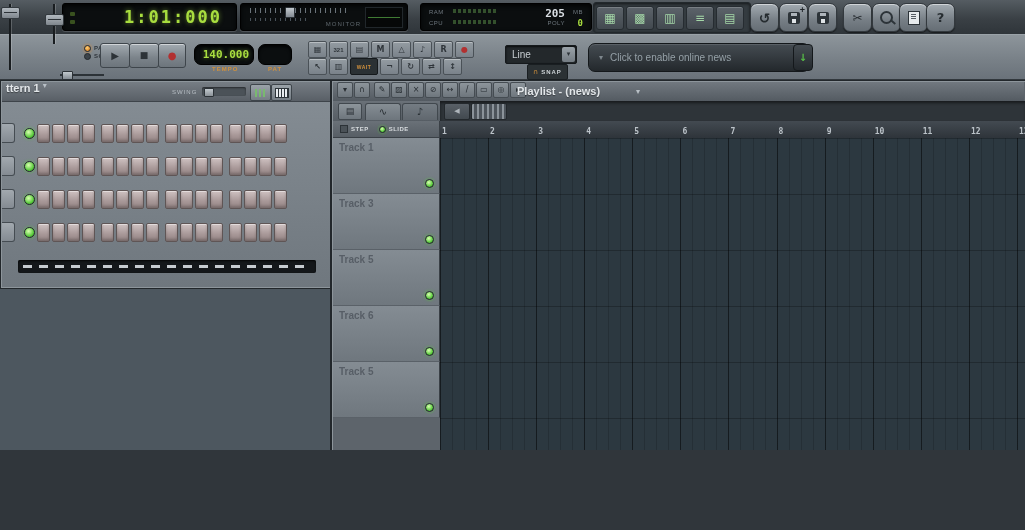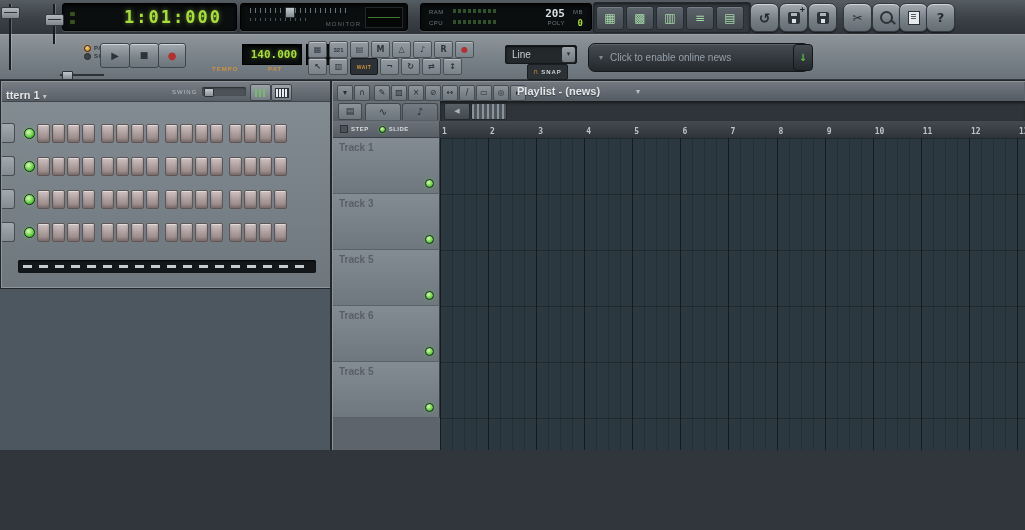--- a/index.html
+++ b/index.html
@@ -72,22 +72,22 @@
   .led.lit-orange{background:radial-gradient(circle at 40% 35%,#ffd27a,#e08a2a 70%);box-shadow:0 0 3px #e08a2a;}
   .led.lit-green{background:radial-gradient(circle at 40% 35%,#d9ffb0,#54c838 65%,#2f7d22);box-shadow:0 0 3px rgba(84,200,56,.8);}
   .shuffle{position:absolute;left:60px;top:36px;width:44px;height:7px;}
   .shuffle::before{content:"";position:absolute;left:0;right:0;top:3px;height:2px;background:#2c3237;}
   .shuffle-handle{position:absolute;left:2px;top:0;width:9px;height:7px;border-radius:1px;
      background:linear-gradient(#c2c9ce,#848c93);border:1px solid #2c3237;}
   .tbtn{position:absolute;top:8px;height:23px;border-radius:3px;border:1px solid #3e454b;
      background:linear-gradient(#a3abb1,#7b838a 60%,#6d757c);
      box-shadow:inset 0 1px 0 rgba(255,255,255,.5);display:flex;align-items:center;justify-content:center;
      color:#2d3338;}
-  .lcd-small{position:absolute;background:#0b0e0f;border:1px solid #000;border-radius:0;
-     box-shadow:inset 0 2px 3px rgba(0,0,0,.8);margin-left:48px;}
+  .lcd-small{position:absolute;background:#0b0e0f;border:1px solid #000;border-radius:7px;
+     box-shadow:inset 0 2px 3px rgba(0,0,0,.8);}
   .lcd-small .v{position:absolute;right:4px;top:3px;font-family:"DejaVu Sans Mono",monospace;
      font-weight:bold;font-size:11px;color:var(--lcd-green);text-shadow:0 0 4px rgba(168,221,63,.5);}
   .mini-label{position:absolute;font-size:6px;font-weight:bold;color:var(--accent-orange);letter-spacing:1px;}
   .tinyrow{position:absolute;display:flex;gap:2px;}
   .tinybtn{width:17px;height:15px;border-radius:2px;border:1px solid #4a5157;
      background:linear-gradient(#949ca2,#7a828a);box-shadow:inset 0 1px 0 rgba(255,255,255,.35);
      display:flex;align-items:center;justify-content:center;font-size:8px;color:#2f353a;font-weight:bold;}
   .tinybtn.dark{background:#2b3134;color:#d0d5d9;border-color:#15191c;box-shadow:none;}
   .tinybtn .orange{color:var(--accent-orange);font-size:5px;letter-spacing:.5px;}
   .tinybtn .red{color:var(--record-red);}
@@ -115,21 +115,21 @@
   .vslider-track{position:absolute;width:2px;background:#191d20;box-shadow:1px 0 0 rgba(255,255,255,.2);}
   .vslider-handle{position:absolute;width:17px;height:10px;border-radius:2px;
      background:linear-gradient(#b2b9bf,#7f868d);border:1px solid #33393e;}
   .vslider-handle::before{content:"";position:absolute;left:2px;right:2px;top:4px;height:1px;background:#2c3237;}
 
   
   .win{position:absolute;border:1px solid #22272b;box-shadow:inset 0 0 0 1px #8d959b;}
   .seqwin{left:0;top:80px;width:332px;height:207px;background:linear-gradient(#868e95,#6f777e);}
   .titlebar{position:absolute;left:1px;right:3px;top:1px;height:19px;
      background:linear-gradient(#767d84,#595f66);border-bottom:1px solid #3e444a;
-     display:flex;align-items:flex-end;}
+     display:flex;align-items:flex-start;}
   .wtitle{font-weight:bold;font-size:11px;color:#e2e6e9;text-shadow:0 1px 1px rgba(0,0,0,.4);}
   .wtitle-arrow{font-size:8px;color:#b9c0c6;margin-left:3px;}
   .swing-label{position:absolute;left:170px;top:7px;font-size:6px;letter-spacing:1px;color:#b7bec4;}
   .swing-slider{position:absolute;left:200px;top:5px;width:44px;height:9px;background:#4b5258;
      border-radius:2px;box-shadow:inset 0 1px 2px rgba(0,0,0,.5);}
   .swing-handle{position:absolute;left:2px;top:1px;width:8px;height:7px;border-radius:1px;
      background:linear-gradient(#c2c9ce,#8a9197);border:1px solid #2c3237;}
   .seqtbtn{position:absolute;top:2px;width:19px;height:15px;border-radius:2px;border:1px solid #3e454b;
      background:linear-gradient(#9aa2a8,#767e85);display:flex;align-items:center;justify-content:center;}
   .seq-body{position:absolute;left:1px;right:1px;top:20px;bottom:1px;overflow:hidden;}

